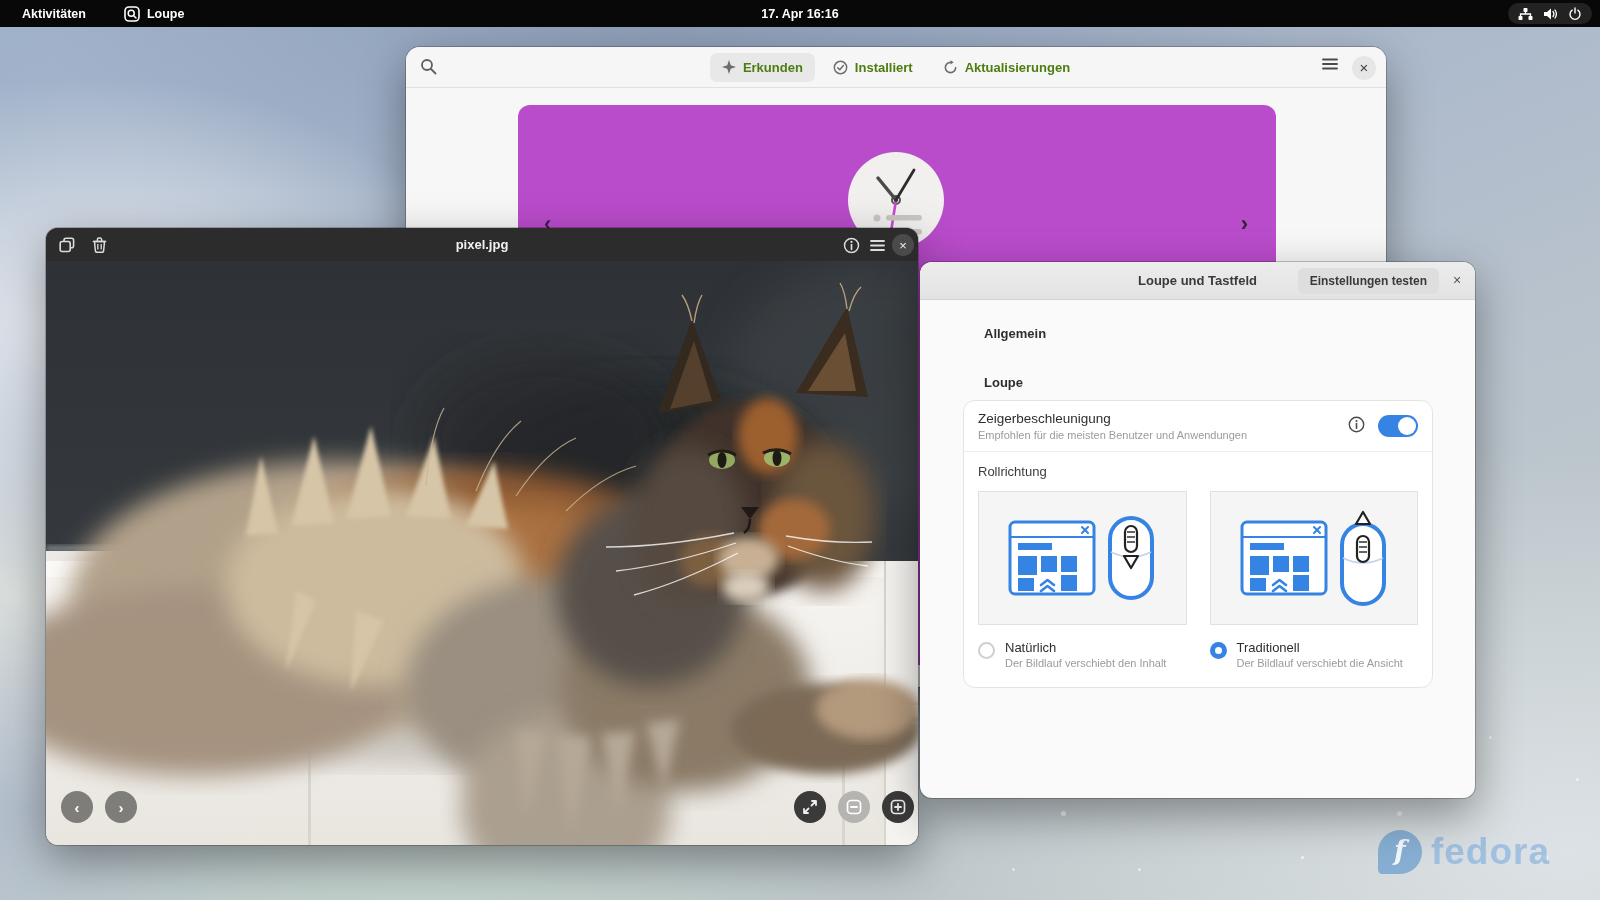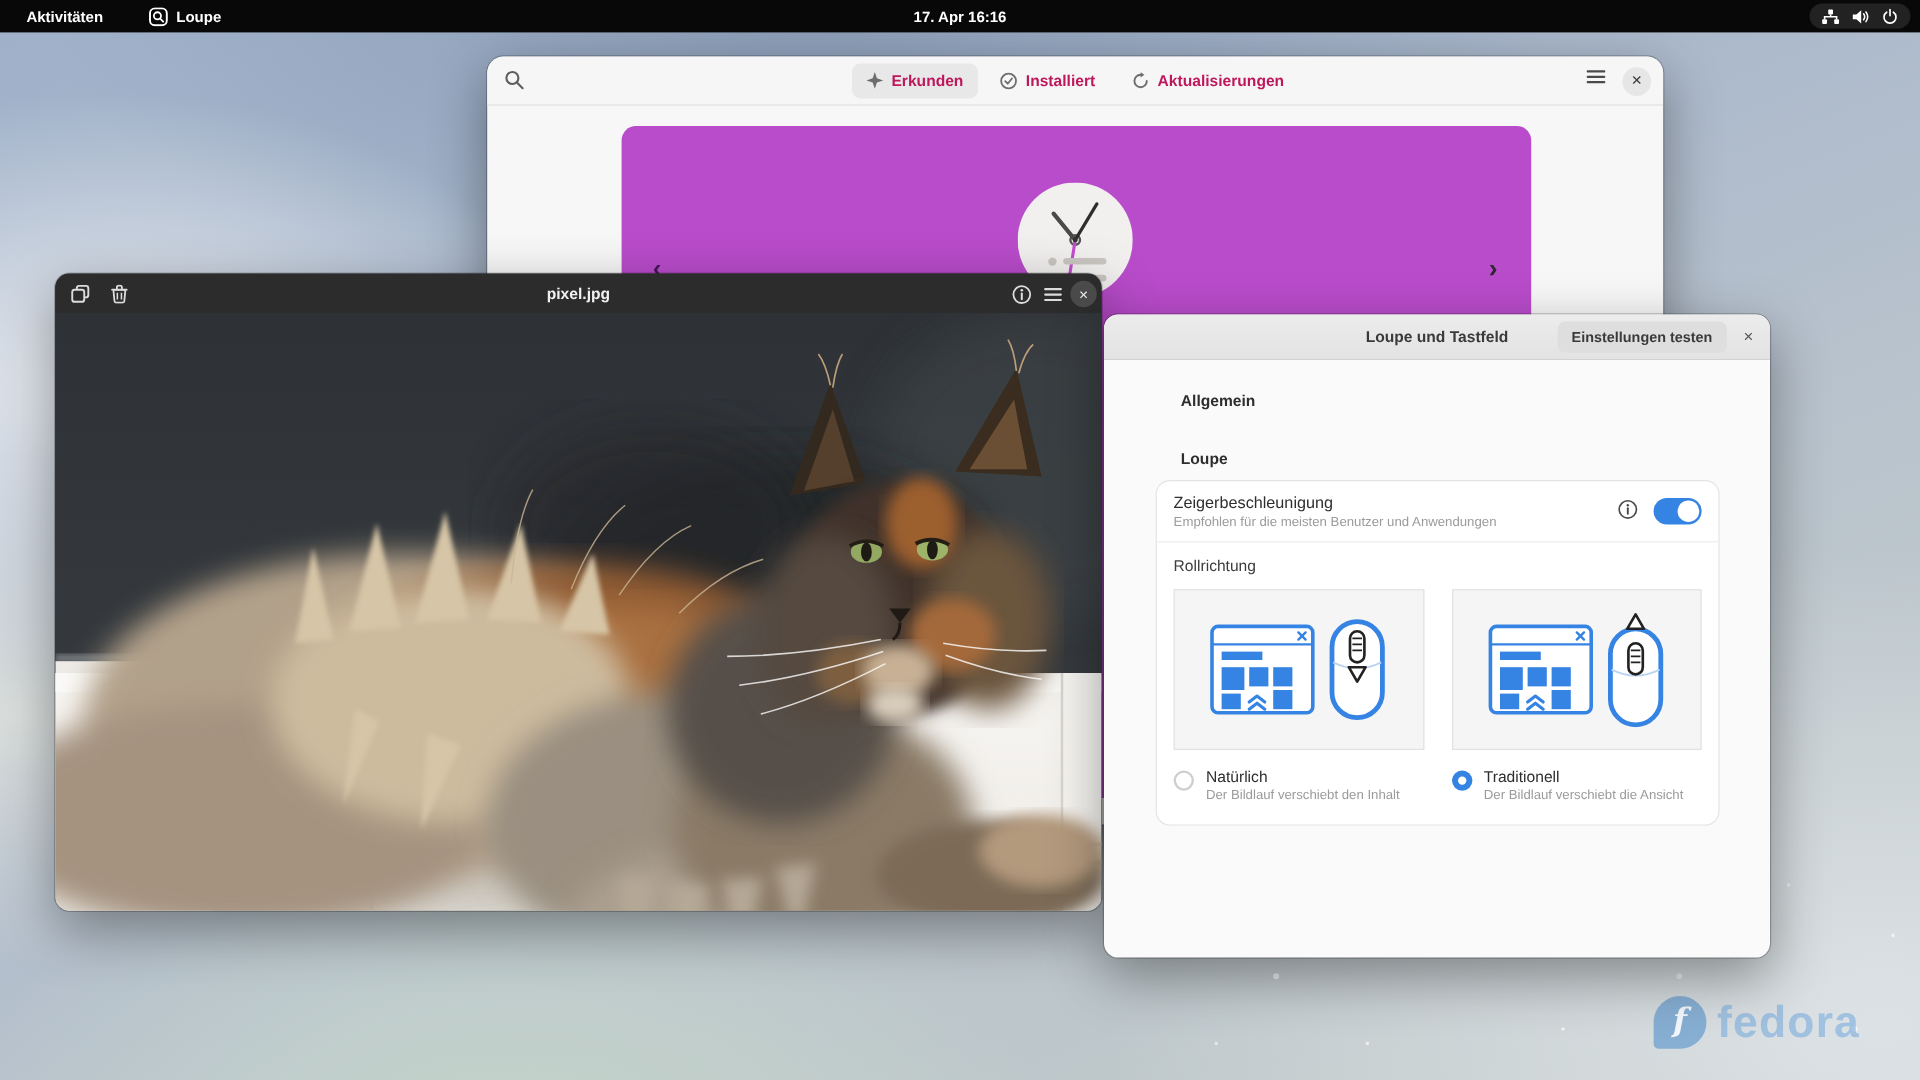--- a/index.html
+++ b/index.html
@@ -39,34 +39,34 @@
   
   .window { position:absolute; box-shadow:0 16px 46px rgba(0,0,0,.38), 0 0 0 1px rgba(0,0,0,.22); }
 
   
   .software { left:406px; top:47px; width:980px; height:640px; border-radius:14px;
     background:#f7f7f7; z-index:10; overflow:hidden; }
   .sw-header { position:relative; height:41px; background:#f6f6f6; border-bottom:1px solid #e0e0e0;
     display:flex; align-items:center; justify-content:center; }
   .sw-search { position:absolute; left:14px; top:11px; }
   .sw-tabs { display:flex; align-items:center; gap:6px; }
-  .sw-tab { display:flex; align-items:center; gap:7px; font-size:13px; color:#be185d; font-weight:bold;
+  .sw-tab { display:flex; align-items:center; gap:7px; font-size:13px; color:#4d7c0f; font-weight:bold;
     padding:7px 12px; border-radius:7px; cursor:default; }
   .sw-tab.active { background:#e8e8e8; }
   .sw-menu { position:absolute; right:42px; top:10px; width:22px; }
   .sw-close { position:absolute; right:10px; top:9px; width:24px; height:24px; border-radius:50%;
     background:#e6e6e6; color:#3d3d3d; font-size:15px; line-height:23px; text-align:center; }
   .sw-banner { position:absolute; left:112px; top:58px; width:758px; height:560px;
     border-radius:12px; background:#b94ccb; }
   .sw-clockicon { position:absolute; left:330px; top:47px; width:96px; height:96px; }
   .sw-prev { position:absolute; left:26px; top:106px; font-size:22px; color:#46175a; font-weight:bold; }
   .sw-next { position:absolute; right:28px; top:106px; font-size:22px; color:#2e2630; font-weight:bold; }
 
   
-  .loupe { left:46px; top:228px; width:872px; height:531px; border-radius:12px; overflow:hidden;
+  .loupe { left:46px; top:228px; width:872px; height:617px; border-radius:12px; overflow:hidden;
     background:#2e2e2e; z-index:20; }
   .lp-header { position:relative; height:33px; background:#2c2c2c; display:flex; align-items:center;
     justify-content:center; }
   .lp-title { color:#f1f1f1; font-size:13px; font-weight:bold; }
   .lp-hbtn { position:absolute; top:6px; width:22px; height:22px; display:flex; align-items:center;
     justify-content:center; }
   .lp-copy { left:10px; } .lp-trash { left:42px; }
   .lp-info { right:56px; } .lp-menu { right:30px; }
   .lp-close { right:4px; background:#4b4b4b; border-radius:50%; color:#eee; font-size:13px; }
   .lp-content { position:relative; width:872px; height:584px; background:#303438; }

